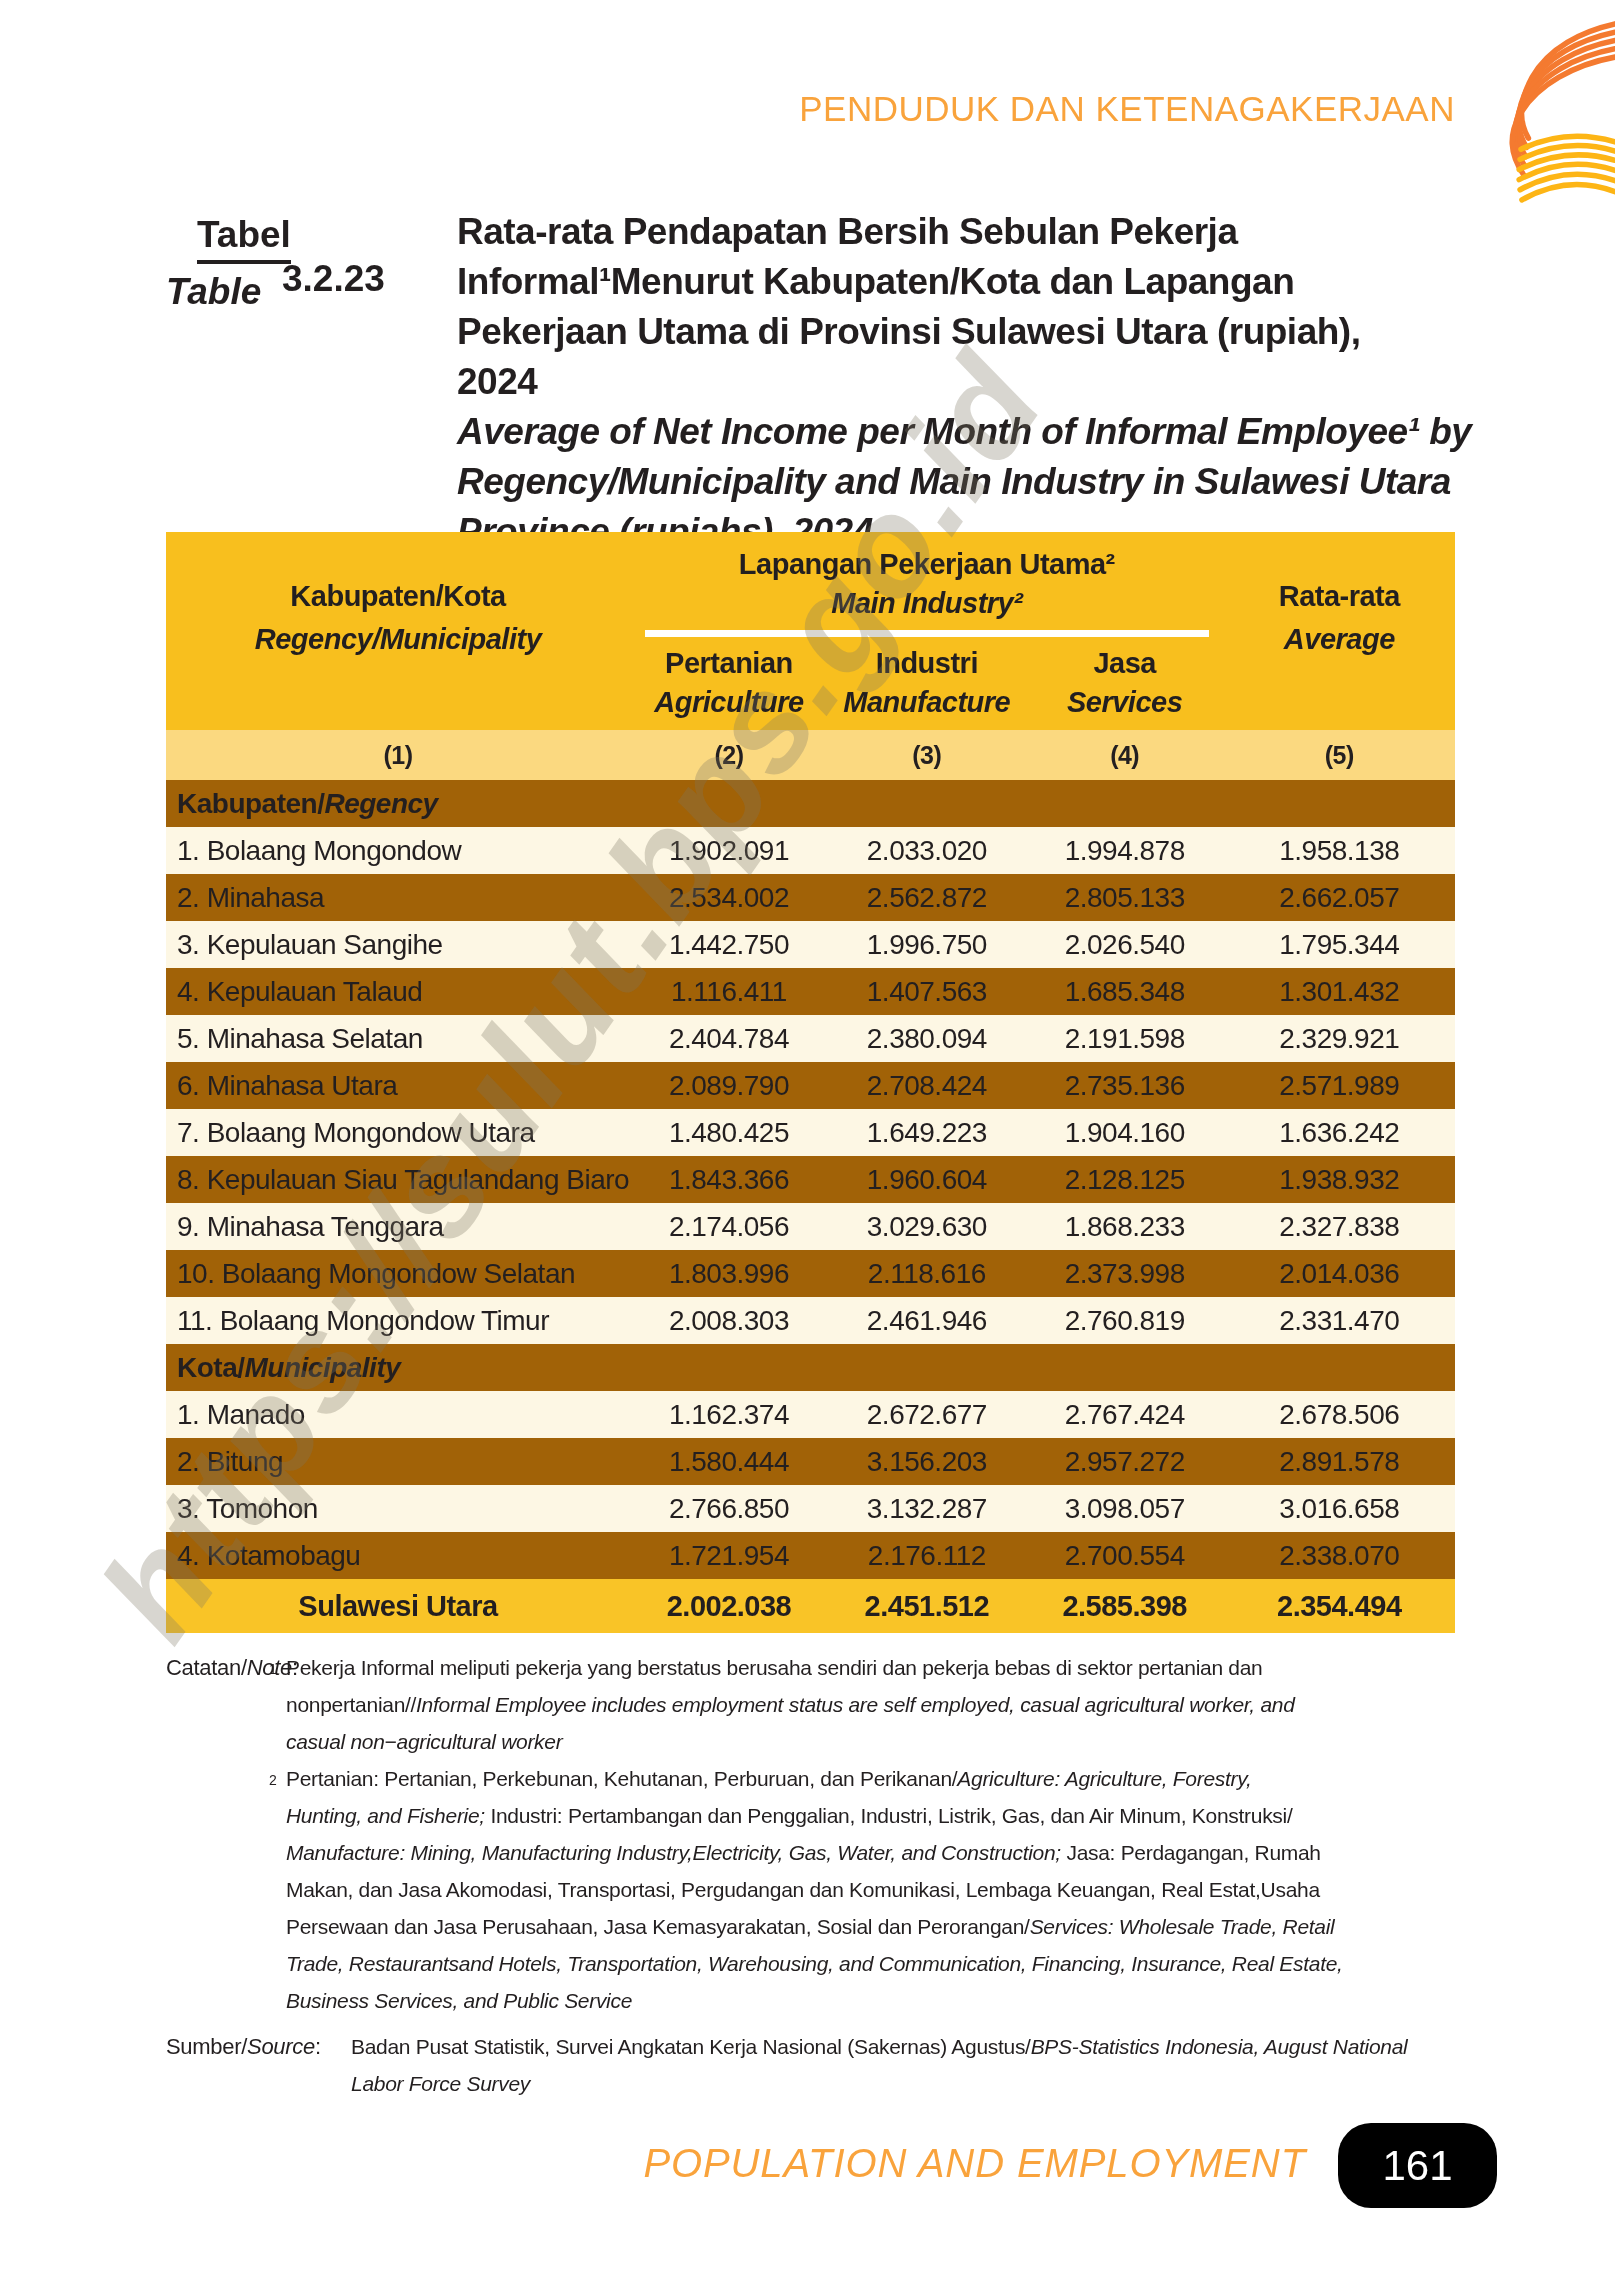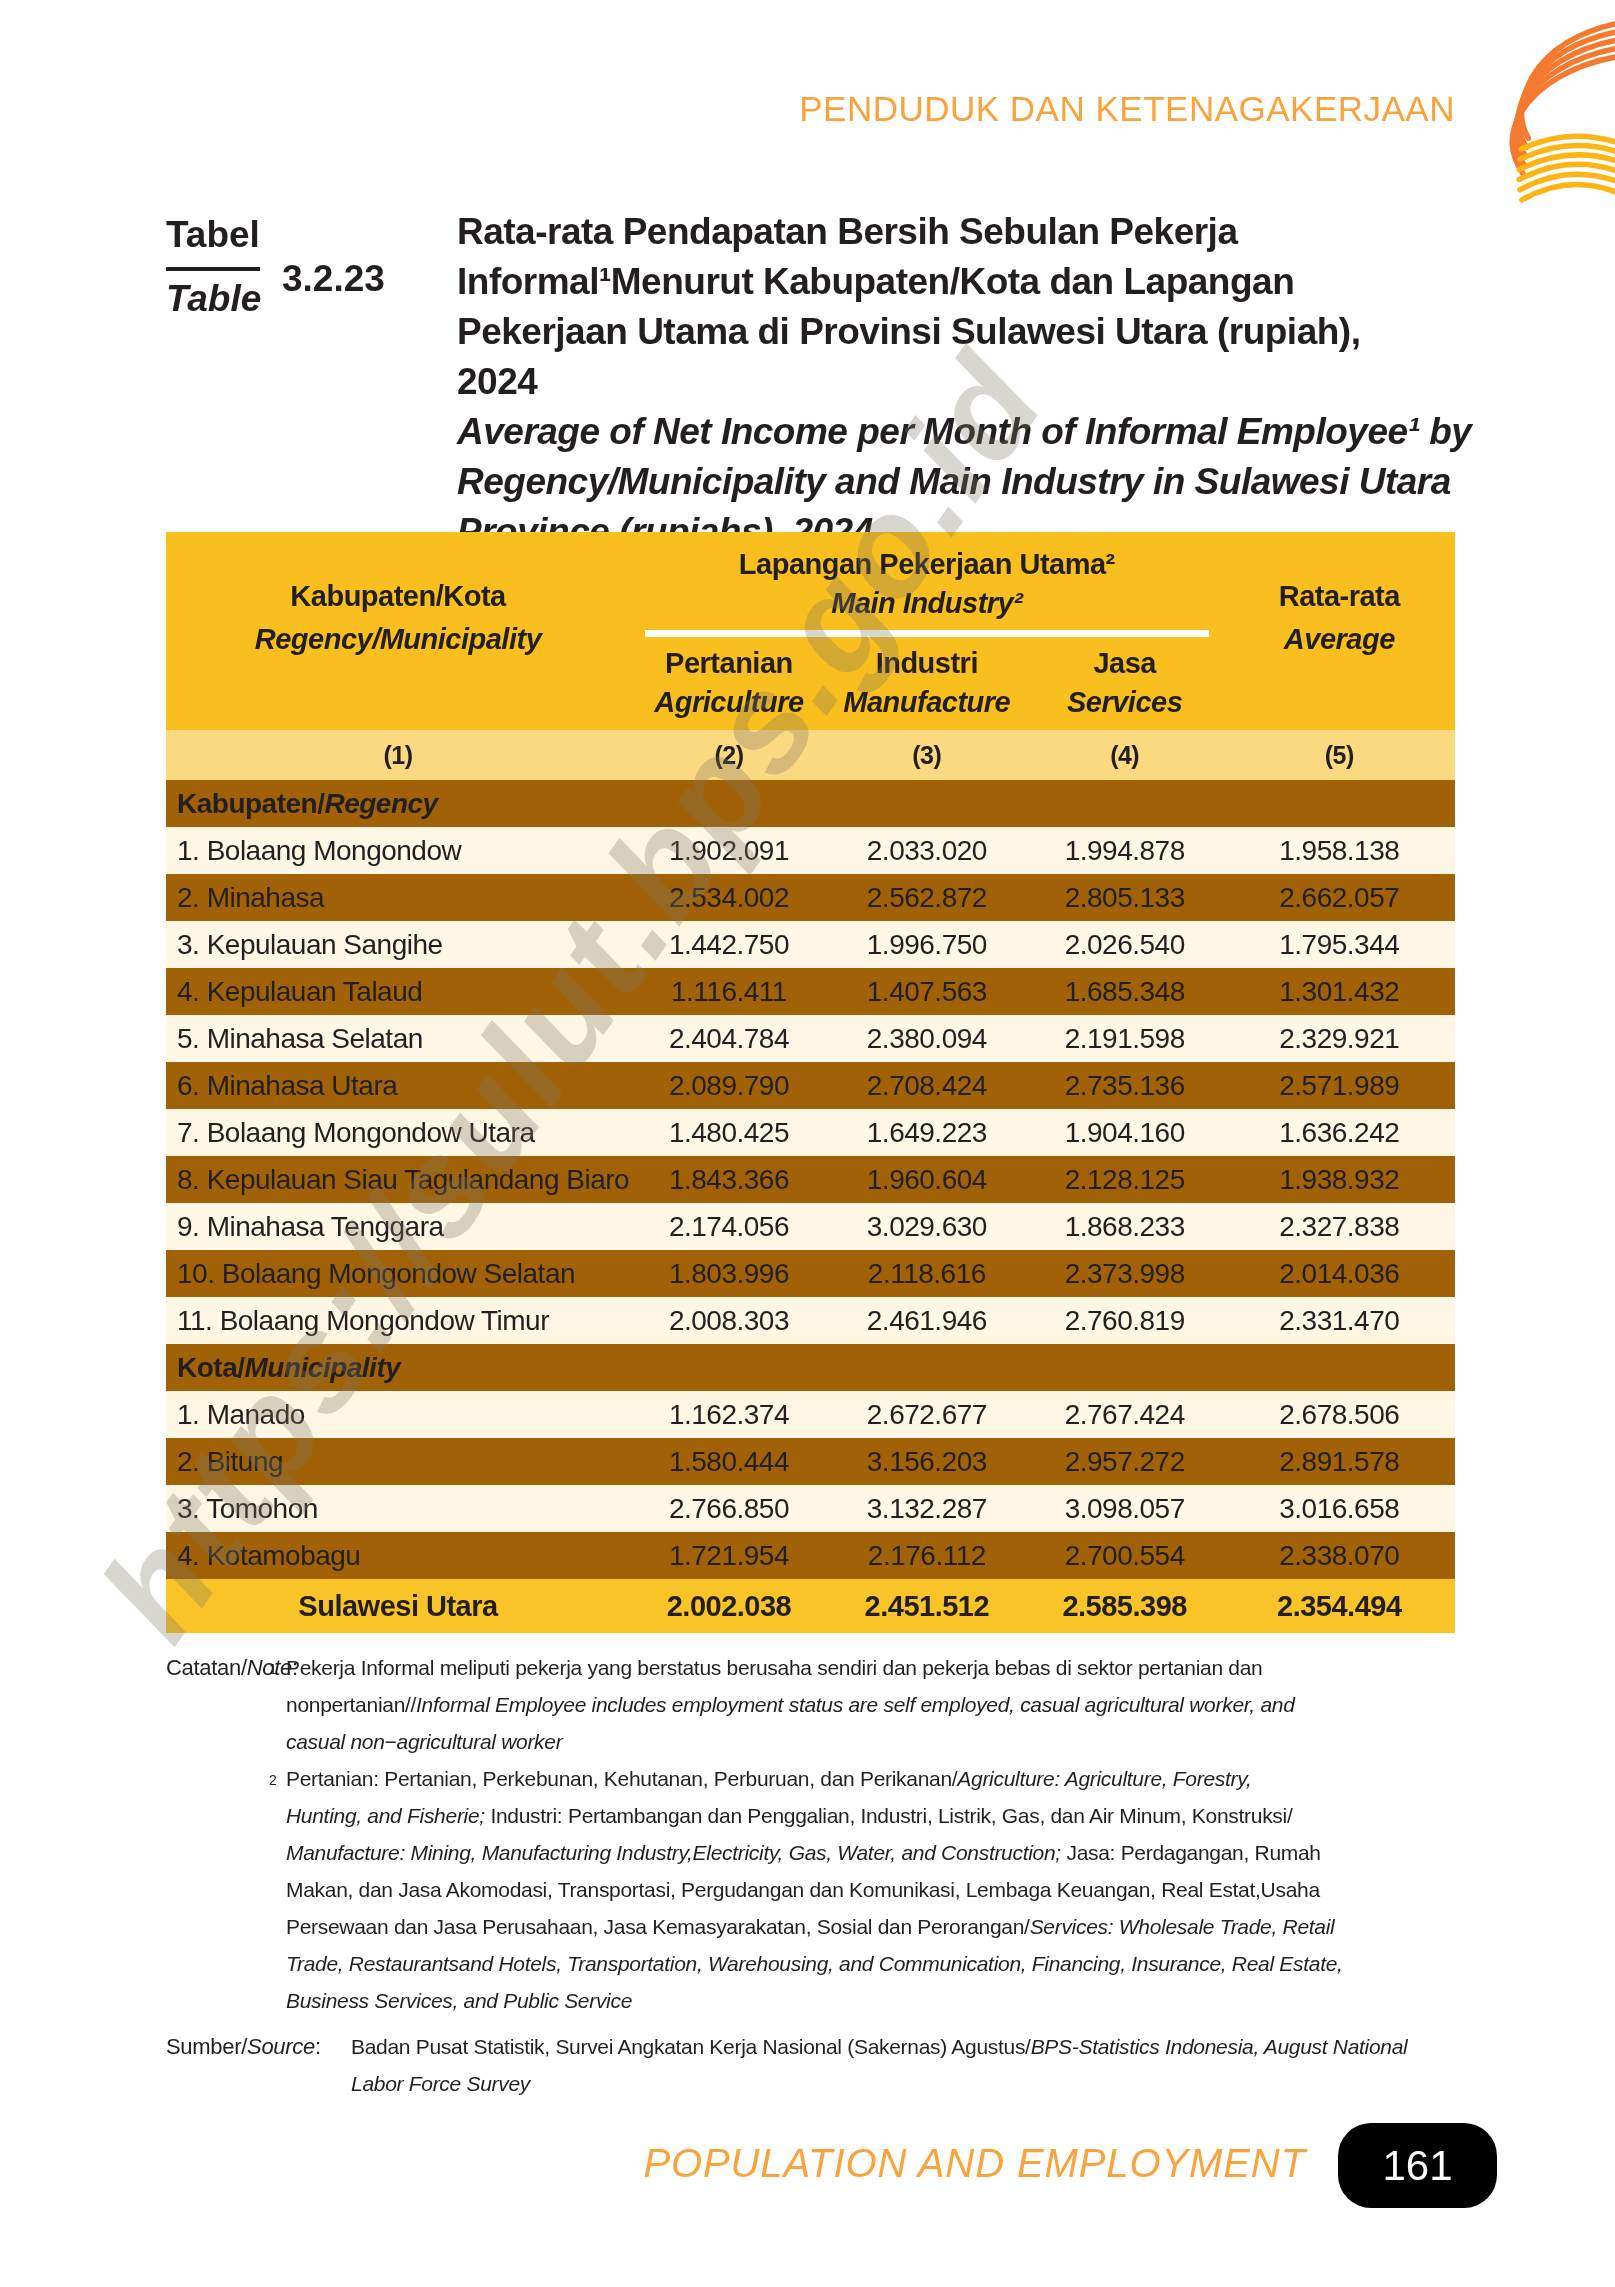--- a/index.html
+++ b/index.html
@@ -8,21 +8,21 @@
   .it{font-style:italic;}
 
   
   .chapter-header{position:absolute;top:89px;right:160px;font-size:35px;color:#F9A33C;
         letter-spacing:0.5px;white-space:nowrap;}
   .logo{position:absolute;top:20px;right:0;width:129px;height:217px;}
 
   
   .label-block{position:absolute;left:166px;top:214px;width:277px;}
   .label-id{font-size:37px;font-weight:bold;display:inline-block;border-bottom:4.6px solid #231F20;
-        padding-bottom:11px;}
+        padding-bottom:4px;margin-left:31px;}
   .label-en{font-size:37px;font-weight:bold;font-style:italic;margin-top:7.4px;}
   .label-num{position:absolute;left:116px;top:44px;font-size:37px;font-weight:bold;}
 
   
   .title-block{position:absolute;left:457px;top:207px;width:1043px;letter-spacing:-0.5px;}
   .t-line{font-size:37px;font-weight:bold;line-height:50px;white-space:nowrap;}
   .t-line.en{font-style:italic;}
 
   
   .stat-table{position:absolute;left:166px;top:532px;width:1289px;letter-spacing:-0.5px;}

